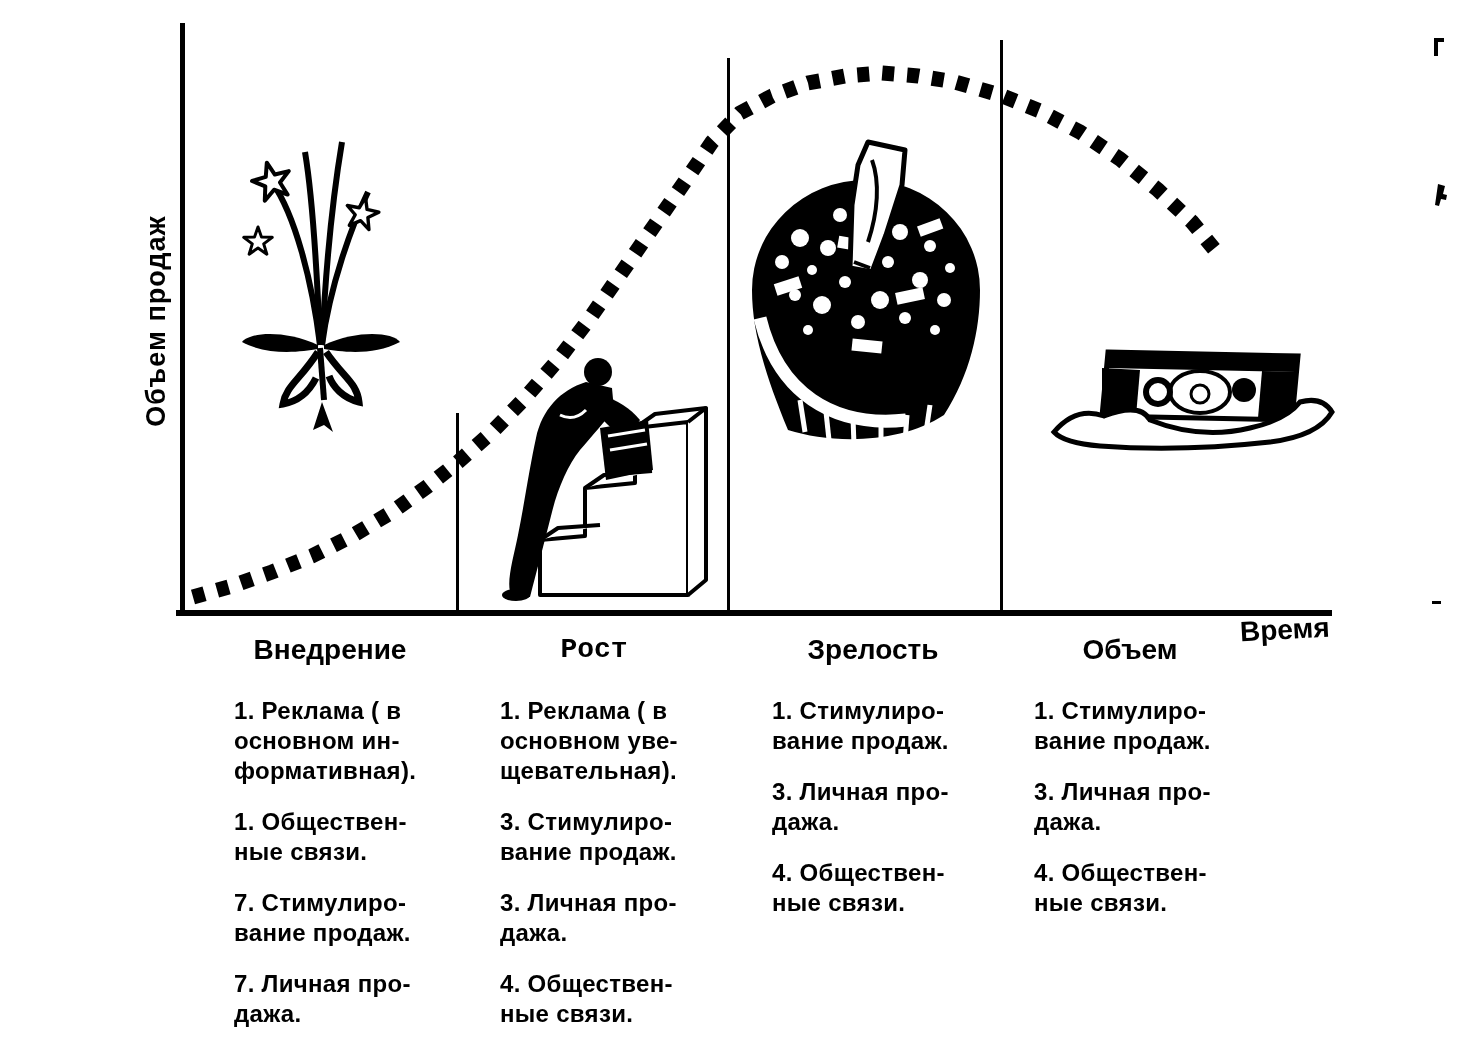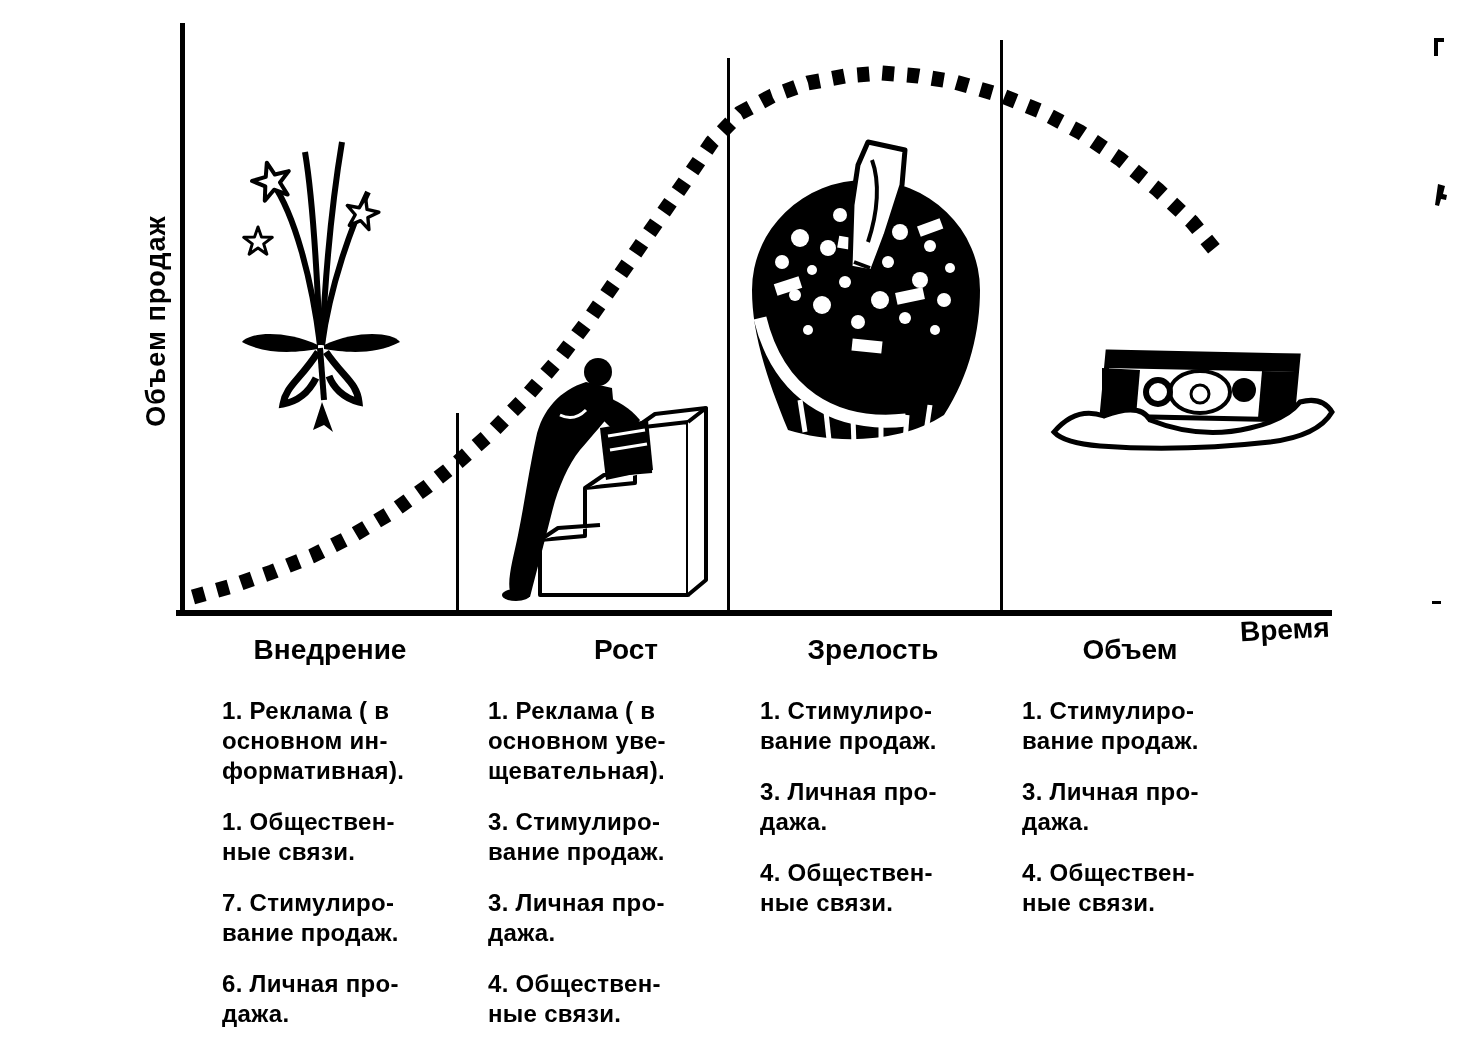--- a/index.html
+++ b/index.html
@@ -15,24 +15,24 @@
     transform:rotate(-90deg);
   }
   .xlabel{
     position:absolute;left:1240px;top:614px;font-size:28px;
     transform:rotate(-3deg);white-space:nowrap;
   }
   .phase-header{
     position:absolute;top:634px;font-size:28px;white-space:nowrap;
     transform:translateX(-50%);
   }
-  .ph-1{left:330px;text-align:center;} .ph-2{left:626px;} .ph-3{left:873px;} .ph-4{left:1130px;}
+  .ph-1{left:330px;text-align:center;} .ph-2{left:594px;font-family:Liberation Mono, monospace;} .ph-3{left:873px;} .ph-4{left:1130px;}
   .phase-col{position:absolute;top:696px;width:218px;font-size:24px;line-height:30px;letter-spacing:.3px;}
   .col-1{left:222px;} .col-2{left:488px;} .col-3{left:760px;} .col-4{left:1022px;}
-  .tool-item{white-space:pre-line;margin:0 0 21px 0;}
+  .tool-item{white-space:pre-line;margin:0 0 21px 12px;}
 </style>
 </head>
 <body>
 
 <div class="canvas">
 
   <svg class="chart-svg" width="1462" height="1042" viewBox="0 0 1462 1042">
 
     <rect x="180" y="23" width="5" height="592" fill="#000"></rect>
     <rect x="176" y="610" width="1156" height="6" fill="#000"></rect>
@@ -156,21 +156,21 @@
   <div class="phase-header ph-4">Объем</div>
 
   <div class="phase-col col-1">
     <p class="tool-item">1. Реклама ( в
 основном ин-
 формативная).</p>
     <p class="tool-item">1. Обществен-
 ные связи.</p>
     <p class="tool-item">7. Стимулиро-
 вание продаж.</p>
-    <p class="tool-item">6. Личная про-
+    <p class="tool-item">7. Личная про-
 дажа.</p>
   </div>
   <div class="phase-col col-2">
     <p class="tool-item">1. Реклама ( в
 основном уве-
 щевательная).</p>
     <p class="tool-item">3. Стимулиро-
 вание продаж.</p>
     <p class="tool-item">3. Личная про-
 дажа.</p>

